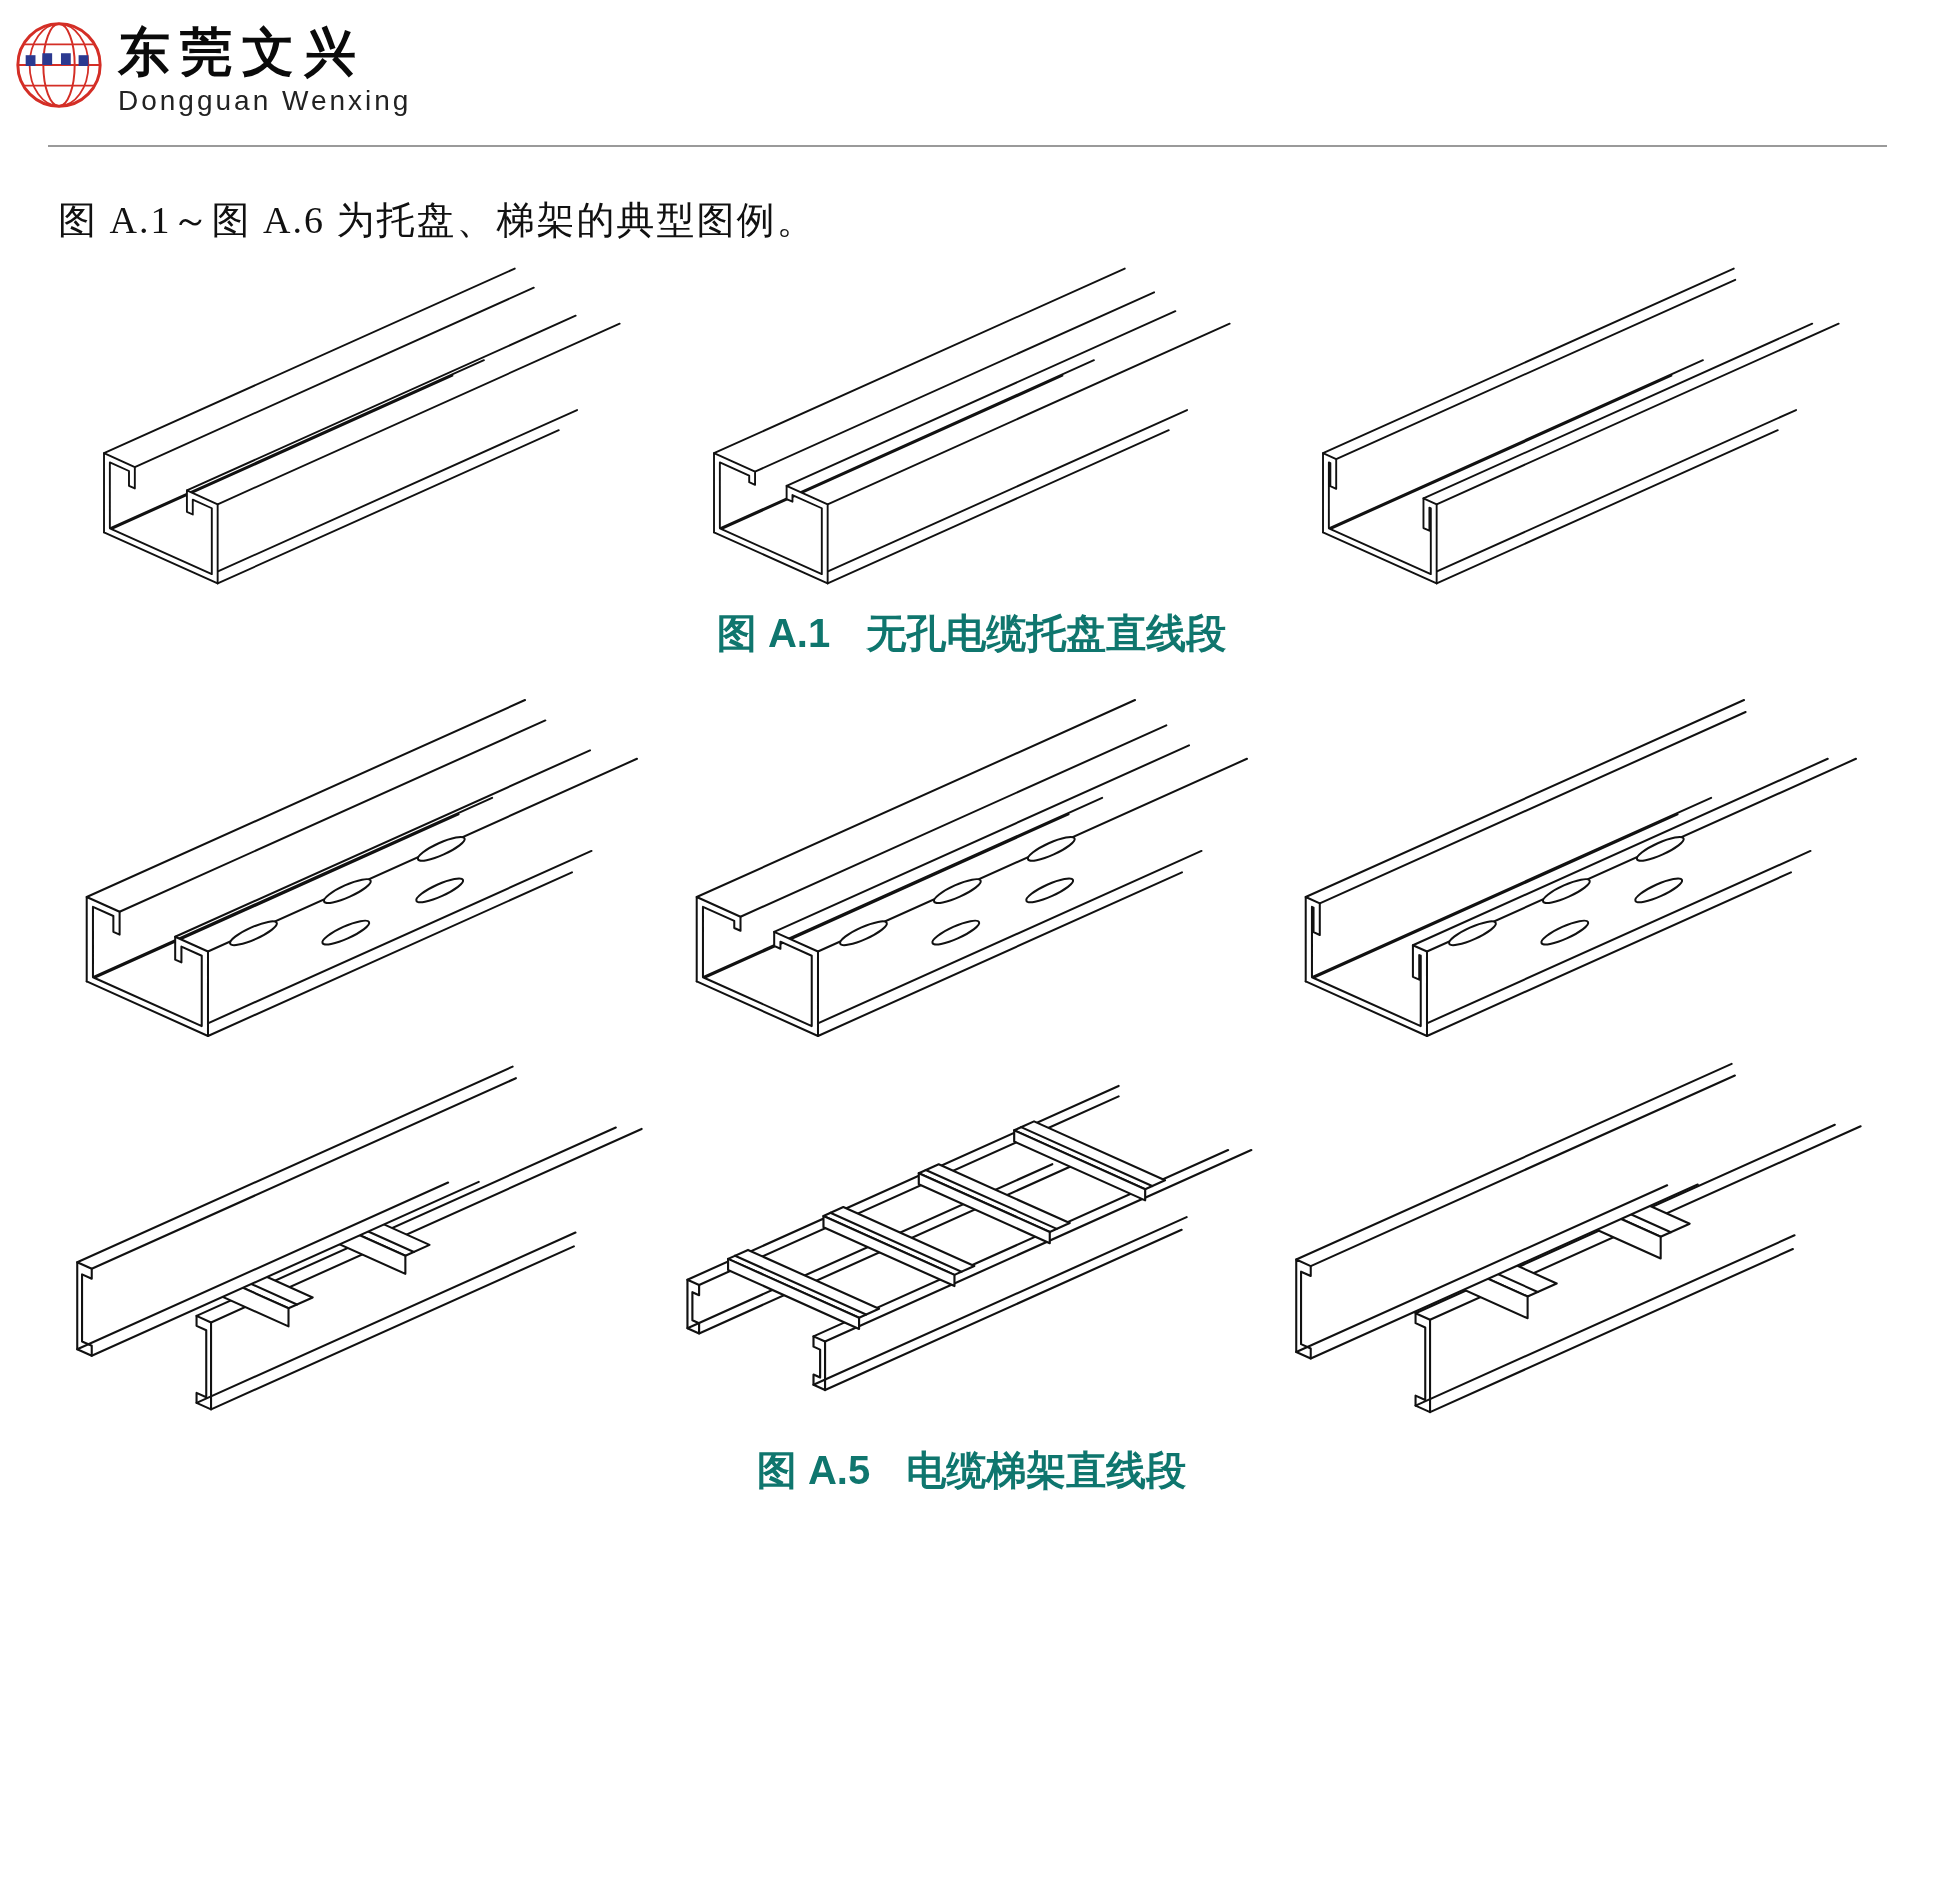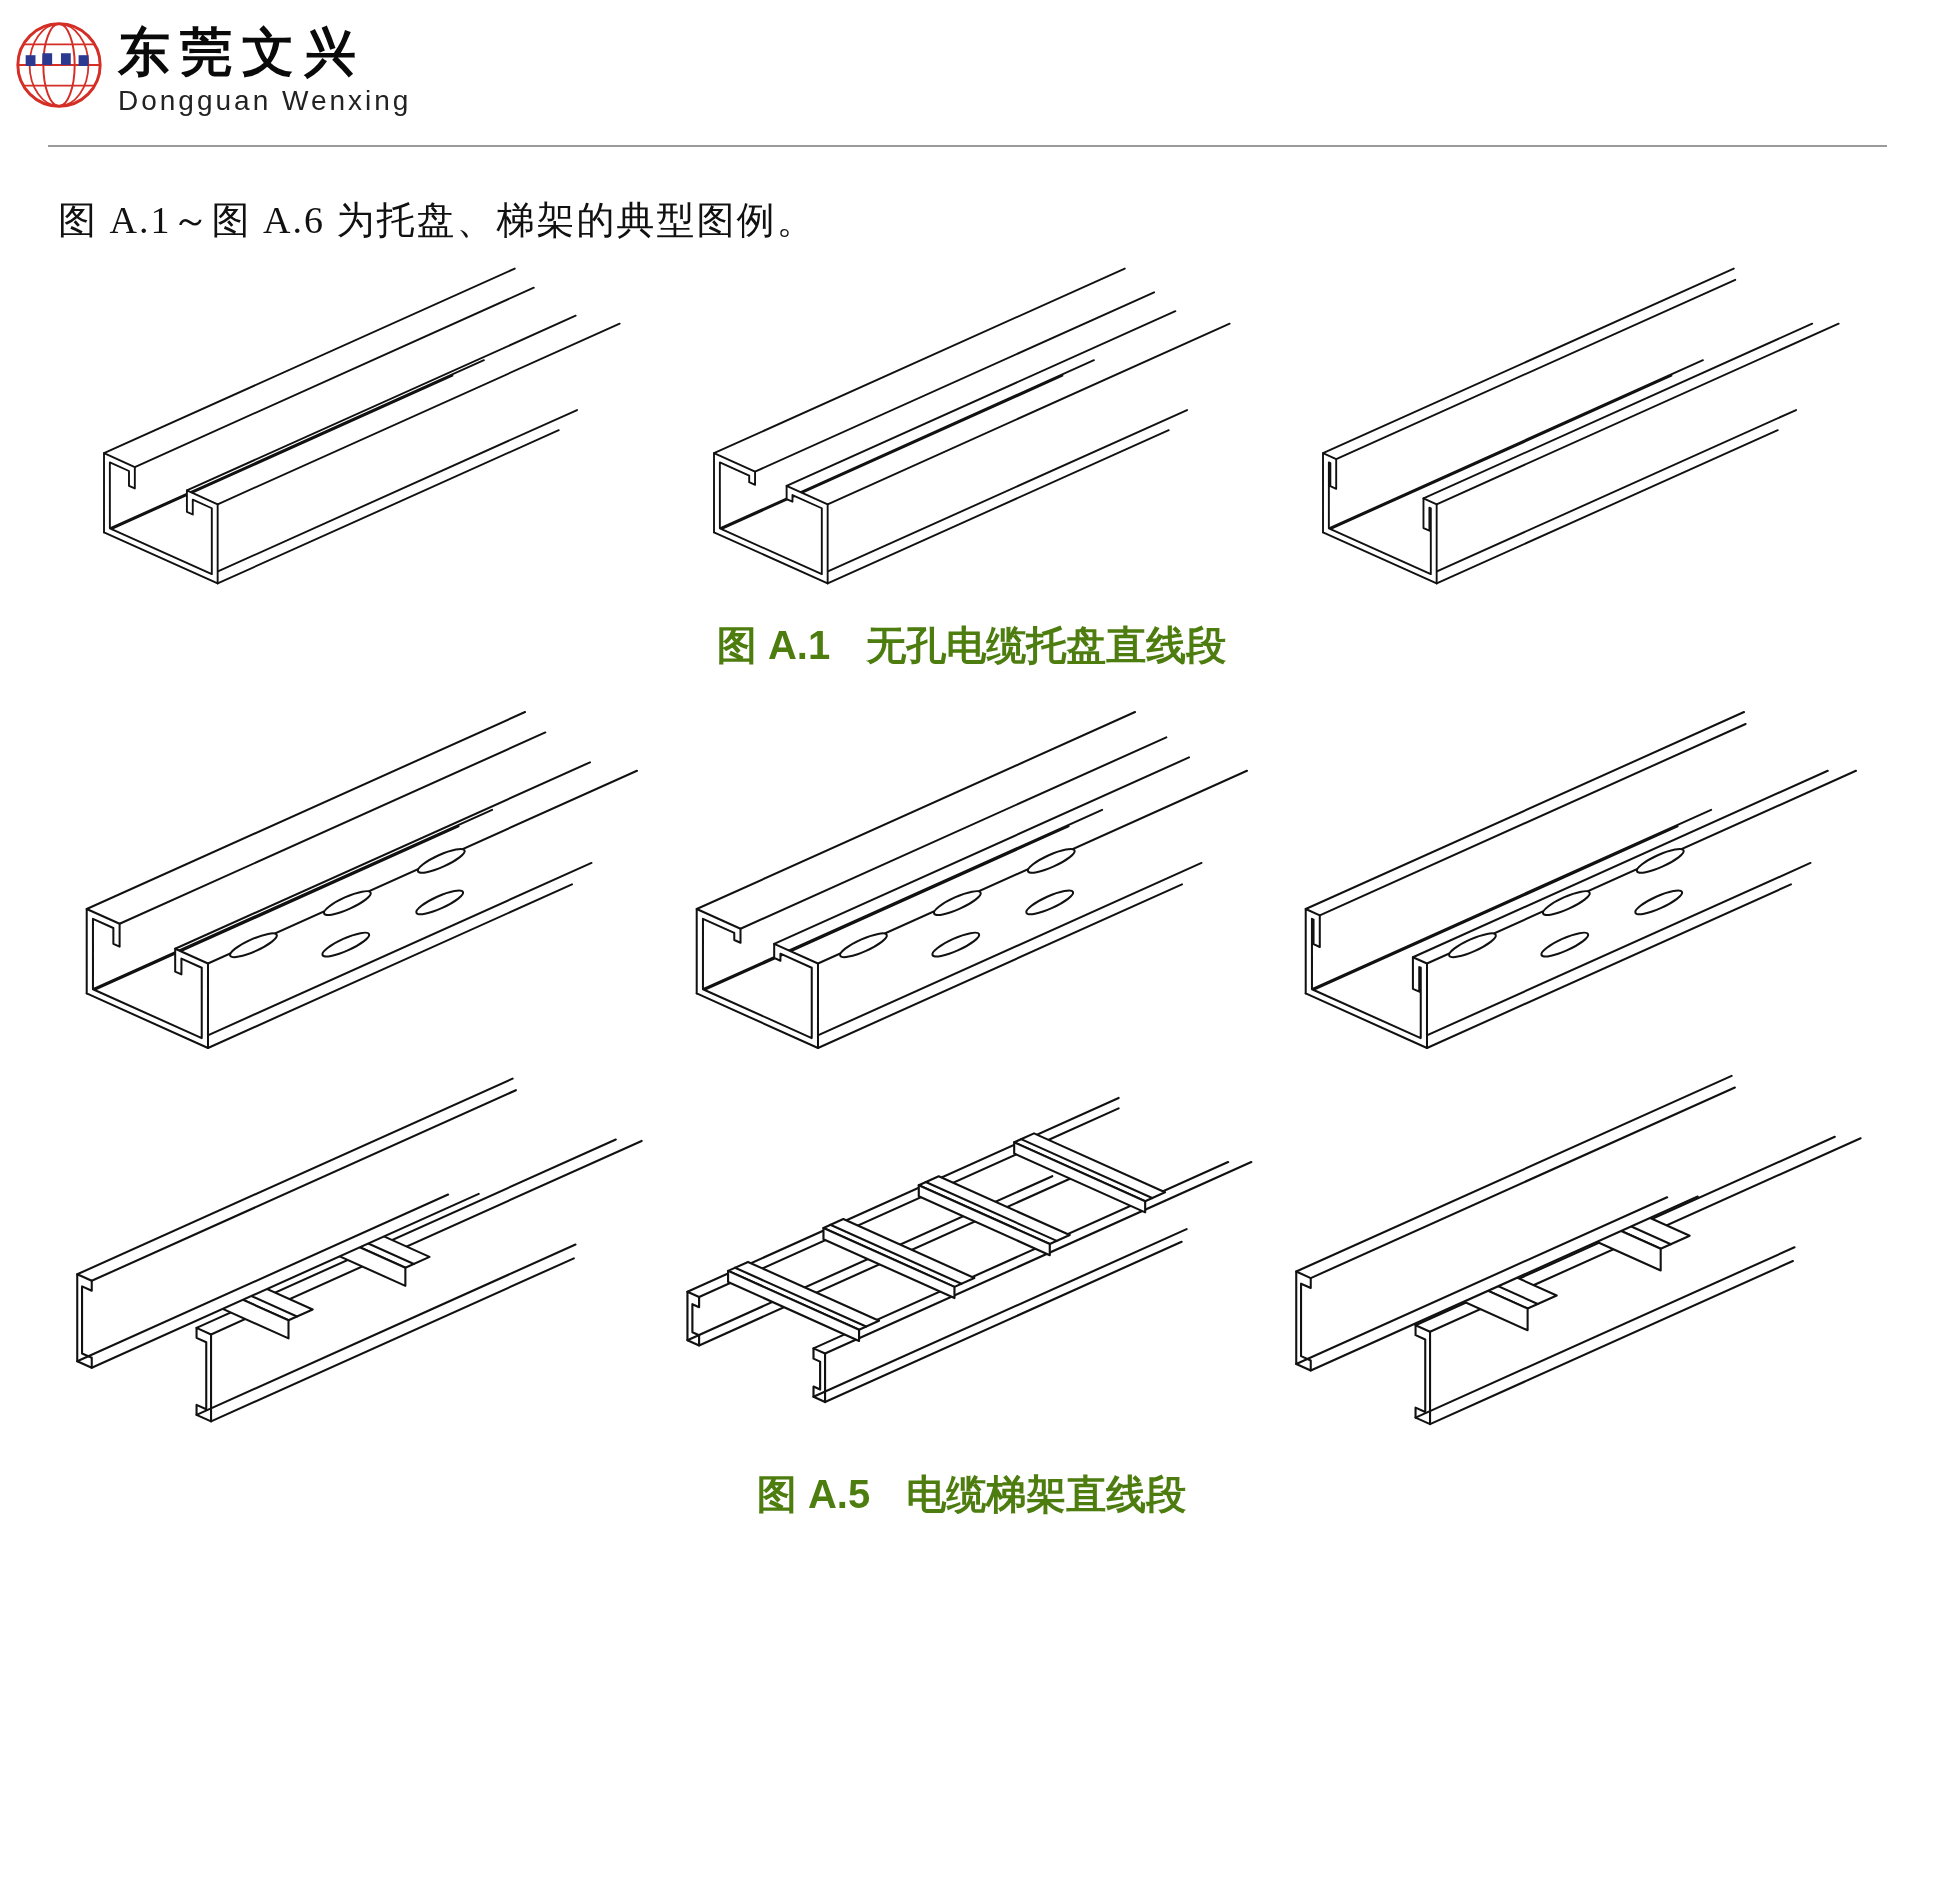--- a/index.html
+++ b/index.html
@@ -34,23 +34,23 @@
   .figure{margin:0;}
   .row{
     display:flex;justify-content:space-between;align-items:center;
     gap:26px;padding:6px 70px 0 70px;
   }
   .row svg{flex:1 1 0;min-width:0;}
   .row-a1 svg{height:328px;}
   .row-a2 svg{height:350px;}
   .row-a5 svg{height:378px;}
   .caption{
-    text-align:center;margin:28px 0 26px 0;
+    text-align:center;margin:16px 0 26px 0;
     font-family:"Liberation Sans","DejaVu Sans",sans-serif;
-    font-weight:bold;font-size:40px;color:#4d7c0f;
+    font-weight:bold;font-size:40px;color:#0f766e;
   }
   .caption .cap-title{margin-left:36px;}
 </style>
 </head>
 <body>
 
 <div class="header">
   <div class="logo">
     <svg class="globe" viewBox="0 0 100 100">
       <circle cx="50" cy="50" r="42" fill="none" stroke-width="3" stroke="#d42e26"></circle>

